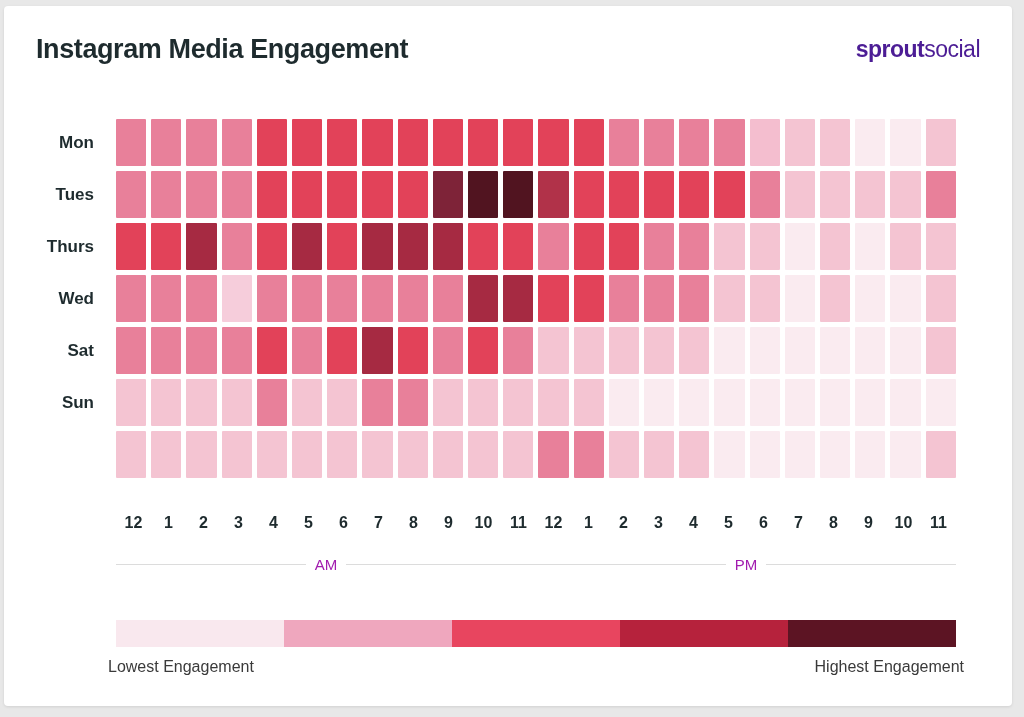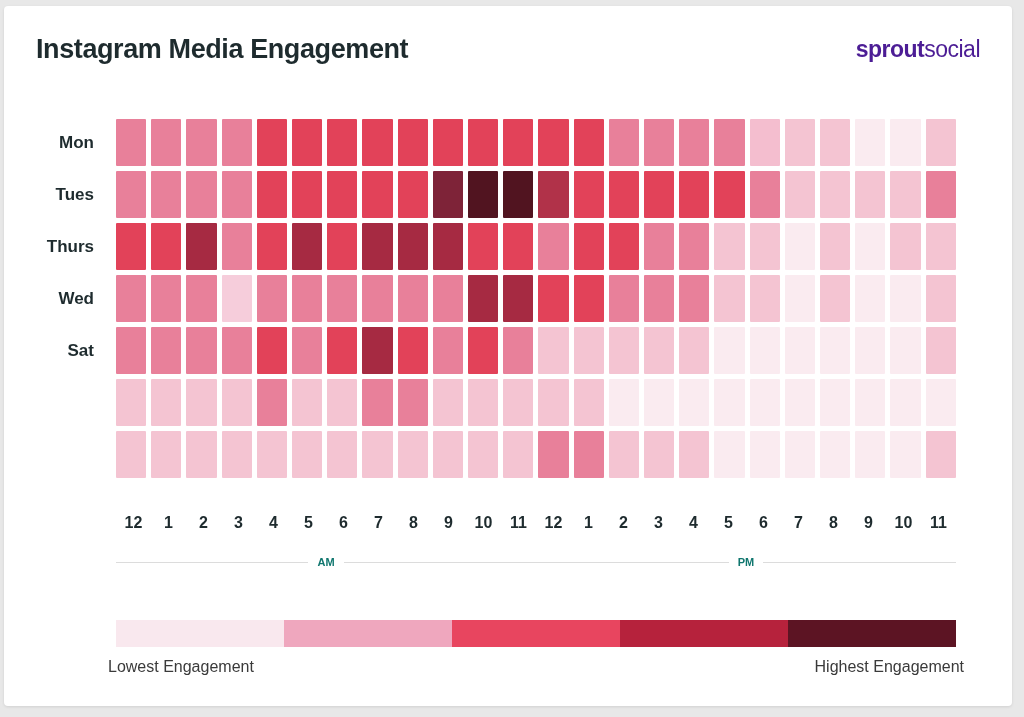--- a/index.html
+++ b/index.html
@@ -118,23 +118,23 @@
     display: flex;
     align-items: center;
     gap: 9px;
   }
   .ampm-half .ln {
     flex: 1 1 0;
     height: 1px;
     background: #DCDCDC;
   }
   .ampm-half .lbl {
-    font-size: 11px;
-    font-weight: bold;
-    color: #0f766e;
+    font-size: 15px;
+    font-weight: normal;
+    color: #a21caf;
   }
 
   
   .legend-bar {
     position: absolute;
     left: 112px;
     top: 614px;
     width: 840px;
     height: 27px;
     display: flex;
@@ -161,20 +161,21 @@
     <div class="title">Instagram Media Engagement</div>
     <div class="logo"><span class="b">sprout</span><span class="r">social</span></div>
   </div>
 
   <div class="daylabels">
       <div class="daylabel">Mon</div>
       <div class="daylabel">Tues</div>
       <div class="daylabel">Thurs</div>
       <div class="daylabel">Wed</div>
       <div class="daylabel">Sat</div>
+      <div class="daylabel">Sun</div>
     </div>
   <div class="grid-wrap">
       <div class="row">
         <div class="cell" style="background: rgb(232, 128, 154);"></div>
         <div class="cell" style="background: rgb(232, 128, 154);"></div>
         <div class="cell" style="background: rgb(232, 128, 154);"></div>
         <div class="cell" style="background: rgb(232, 128, 154);"></div>
         <div class="cell" style="background: rgb(226, 66, 89);"></div>
         <div class="cell" style="background: rgb(226, 66, 89);"></div>
         <div class="cell" style="background: rgb(226, 66, 89);"></div>

